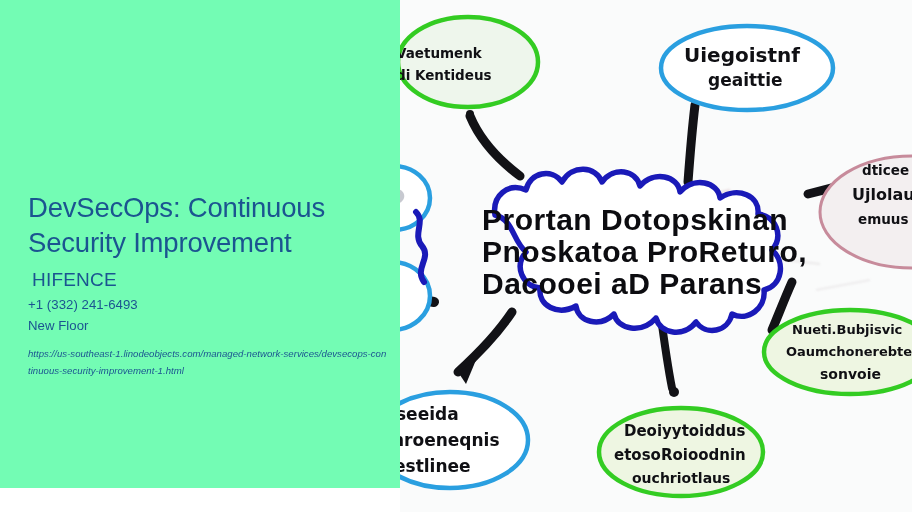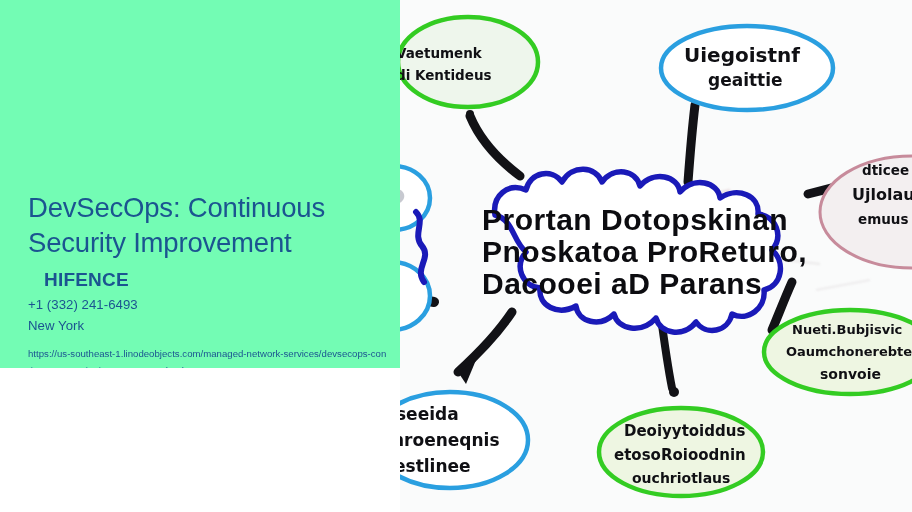--- a/index.html
+++ b/index.html
@@ -20,21 +20,21 @@
     overflow: hidden;
     background: #ffffff;
   }
 
   
   #left-panel {
     position: absolute;
     left: 0;
     top: 0;
     width: 400px;
-    height: 368px;
+    height: 488px;
     background: #73fcb4;
     overflow: hidden;
   }
 
   #left-content {
     position: absolute;
     left: 28px;
     top: 190px;
     width: 360px;
   }
@@ -45,42 +45,43 @@
     font-weight: 400;
     color: #1b5490;
     letter-spacing: -0.2px;
     margin: 0 0 8px 0;
     white-space: pre-line;
   }
 
   #company-name {
     font-size: 19px;
     line-height: 1.25;
-    font-weight: 700;
+    font-weight: 400;
     color: #1b5490;
     letter-spacing: 0.2px;
-    margin: 0 0 3px 16px;
+    margin: 0 0 3px 4px;
   }
 
   .contact-line {
     font-size: 13.2px;
     line-height: 1.55;
     color: #1b5490;
     letter-spacing: 0.05px;
   }
 
   #source-url {
     margin-top: 10px;
     font-size: 9.6px;
     line-height: 1.75;
     color: #1b5490;
     letter-spacing: 0.02px;
     word-break: break-all;
     text-decoration: none;
     display: block;
+    font-style: italic;
   }
 
   
   #right-panel {
     position: absolute;
     left: 400px;
     top: 0;
     width: 512px;
     height: 512px;
     overflow: hidden;
@@ -116,21 +117,21 @@
     <div id="left-content">
 
       <h1 id="page-title">DevSecOps: Continuous
 Security Improvement</h1>
 
       <div id="company-name">HIFENCE</div>
 
       <div class="contact-line">+1 (332) 241-6493</div>
 
 
-      <div class="contact-line">New York</div>
+      <div class="contact-line">New Floor</div>
 
 
       <a id="source-url" href="#">https://us-southeast-1.linodeobjects.com/managed-network-services/devsecops-continuous-security-improvement-1.html</a>
 
     </div>
   </div>
 
   <div id="right-panel" style="background: rgb(250, 251, 251);">
     <svg id="mindmap-svg" viewBox="0 0 512 512" xmlns="http://www.w3.org/2000/svg">
 

